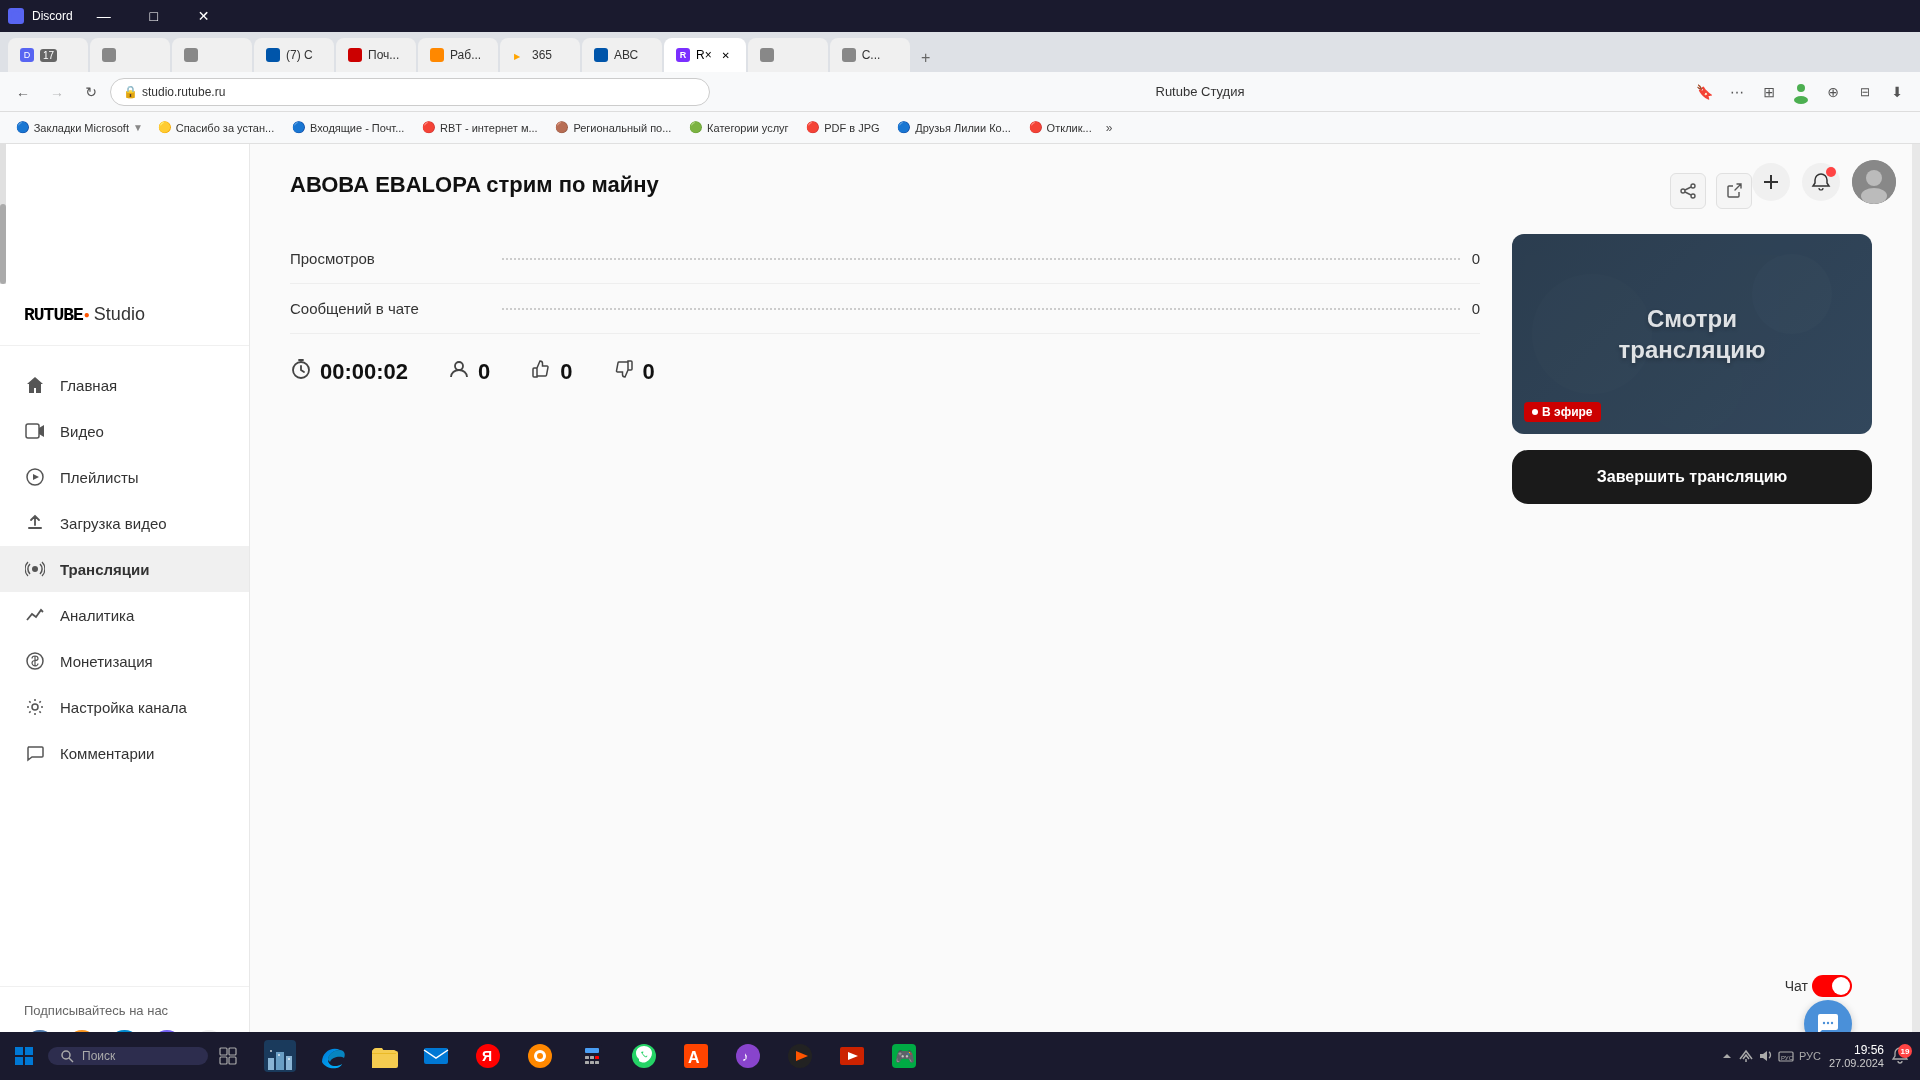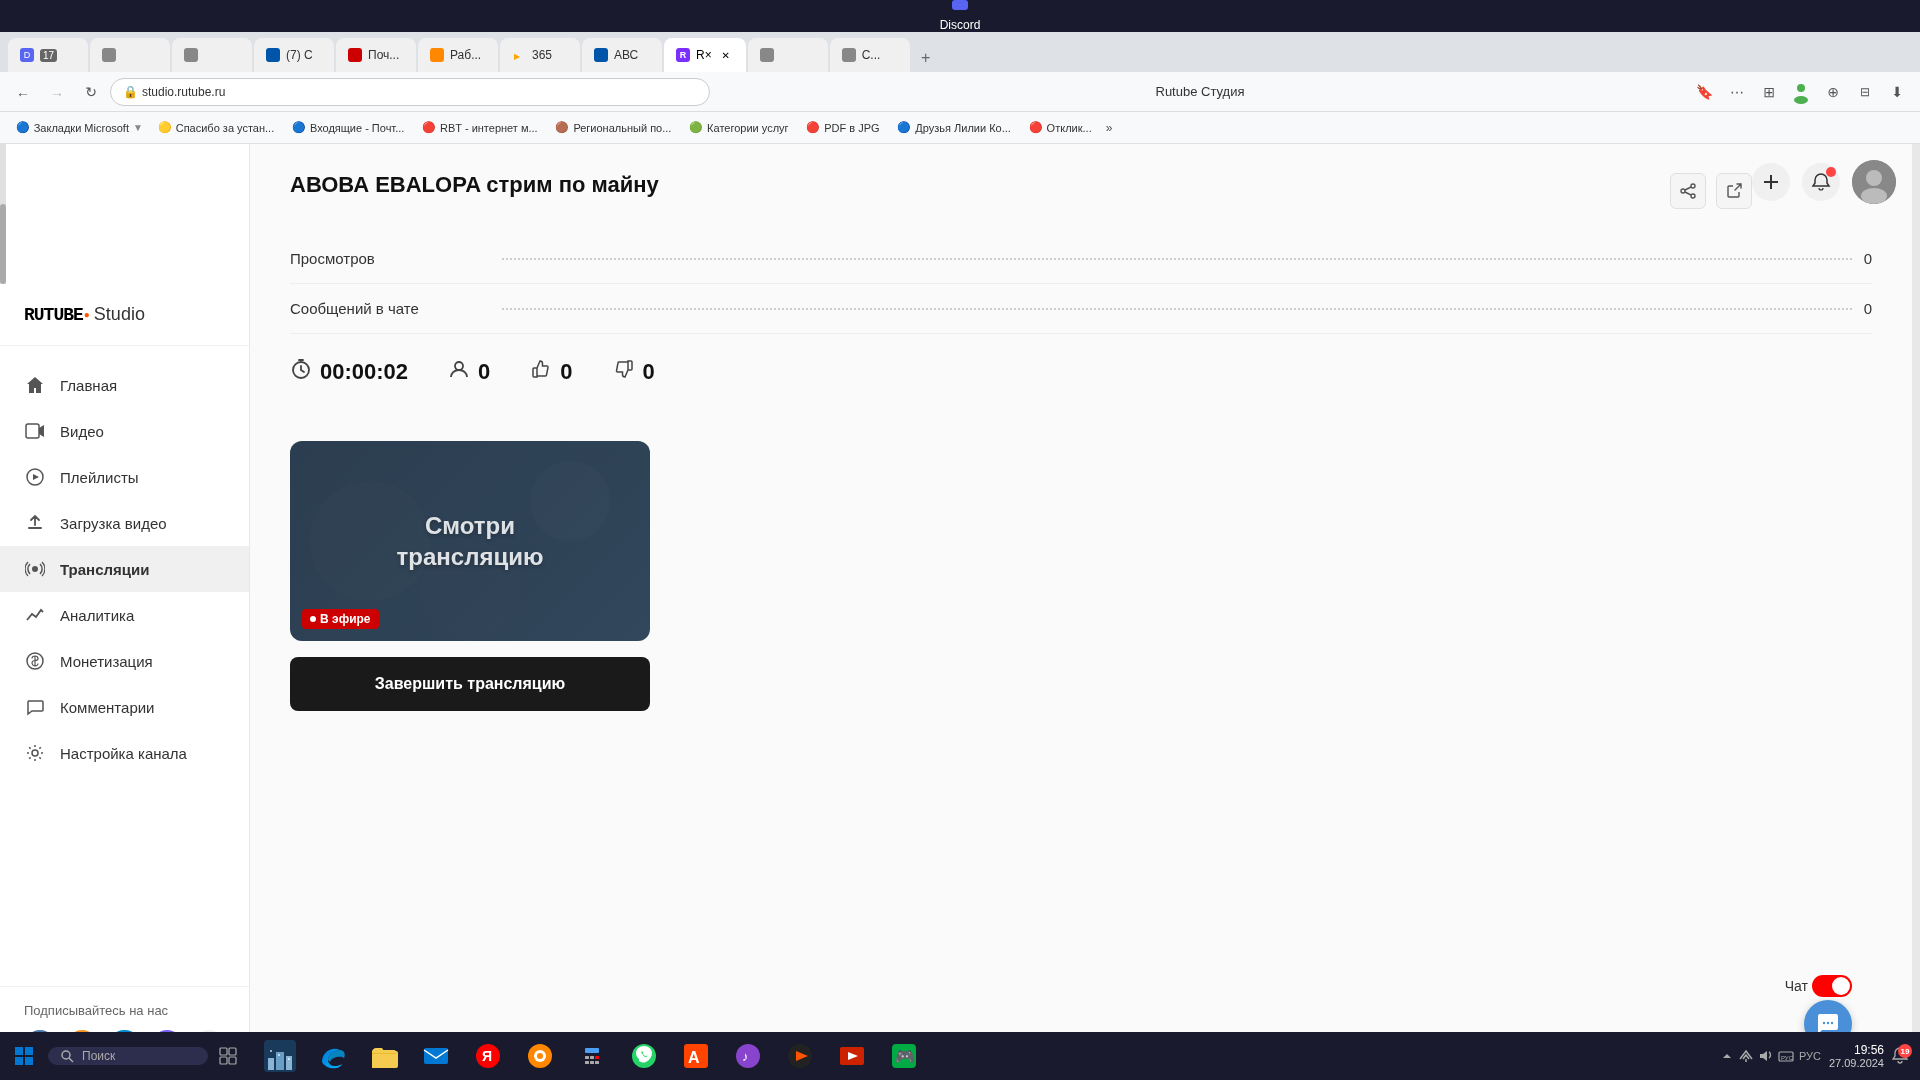--- a/index.html
+++ b/index.html
@@ -8,21 +8,20 @@
     
     .title-bar {
       background: #1a1a2e;
       height: 32px;
       display: flex;
       align-items: center;
       padding: 0 8px;
       color: #fff;
       font-size: 12px;
       gap: 8px;
-      flex-direction: column;
     }
     .title-bar-icon { width: 16px; height: 16px; background: #5865f2; border-radius: 3px; display: flex; align-items: center; justify-content: center; font-size: 10px; color: #fff; }
     .title-bar-controls { display: flex; gap: 4px; }
     .title-bar-btn { width: 46px; height: 32px; display: flex; align-items: center; justify-content: center; cursor: pointer; font-size: 14px; }
 
     
     .browser { background: #f0f0f0; height: 1048px; display: flex; flex-direction: column; }
     .tab-bar { background: #dee1e6; height: 40px; display: flex; align-items: flex-end; padding: 0 8px; gap: 2px; overflow: hidden; }
     .tab { height: 34px; background: #f0f0f0; border-radius: 8px 8px 0 0; display: flex; align-items: center; padding: 0 12px; font-size: 12px; color: #333; gap: 6px; min-width: 80px; max-width: 180px; cursor: pointer; position: relative; white-space: nowrap; overflow: hidden; text-overflow: ellipsis; }
     .tab.active { background: #fff; color: #000; }
@@ -66,40 +65,40 @@
     .social-btn.viber { background: #7360f2; color: #fff; }
     .social-btn.add { background: #f0f0f0; color: #555; font-size: 18px; }
 
     .scrollbar-sidebar { width: 6px; background: #e0e0e0; position: relative; }
     .scrollbar-thumb { width: 6px; height: 80px; background: #aaa; border-radius: 3px; margin-top: 60px; }
 
     .main-content { flex: 1; background: #fafafa; overflow-y: auto; padding: 20px 40px; display: flex; flex-direction: column; gap: 24px; position: relative; }
 
     .stream-title { font-size: 22px; font-weight: 600; color: #111; margin-bottom: 12px; }
 
-    .stream-body { display: flex; gap: 32px; flex-direction: column; }
+    .stream-body { display: flex; gap: 32px; }
 
     .stream-stats { flex: 1; }
     .stat-row { display: flex; align-items: center; padding: 16px 0; border-bottom: 1px solid #eee; }
     .stat-label { font-size: 15px; color: #333; min-width: 200px; }
     .stat-dots { flex: 1; border-bottom: 2px dotted #ccc; margin: 0 12px; }
     .stat-value { font-size: 15px; color: #333; font-weight: 500; }
 
     .stream-metrics { display: flex; align-items: center; gap: 40px; padding: 24px 0; }
     .metric { display: flex; align-items: center; gap: 8px; }
     .metric-icon { font-size: 18px; color: #555; }
     .metric-value { font-size: 22px; font-weight: 600; color: #111; }
 
     .stream-preview { width: 360px; flex-shrink: 0; display: flex; flex-direction: column; gap: 16px; align-items: flex-end; }
     .preview-card { width: 360px; height: 200px; background: linear-gradient(135deg, #2c3e50 0%, #34495e 100%); border-radius: 12px; display: flex; align-items: center; justify-content: center; position: relative; overflow: hidden; }
     .preview-text { color: #fff; font-size: 24px; font-weight: 700; text-align: center; line-height: 1.3; text-shadow: 0 2px 4px rgba(0,0,0,0.3); }
     .live-badge { position: absolute; bottom: 12px; left: 12px; background: #cc0000; color: #fff; font-size: 12px; font-weight: 600; padding: 3px 8px; border-radius: 4px; display: flex; align-items: center; gap: 4px; }
     .live-dot { width: 6px; height: 6px; background: #fff; border-radius: 50%; }
 
-    .end-stream-btn { width: 360px; height: 54px; background: #1a1a1a; color: #fff; border: none; border-radius: 8px; font-size: 16px; font-weight: 600; cursor: pointer; display: flex; align-items: center; justify-content: center; }
+    .end-stream-btn { width: 360px; height: 54px; background: #1a1a1a; color: #fff; border: none; border-radius: 16px; font-size: 16px; font-weight: 600; cursor: pointer; display: flex; align-items: center; justify-content: center; }
     .header-btn { width: 38px; height: 38px; border-radius: 50%; background: #f0f0f0; display: flex; align-items: center; justify-content: center; cursor: pointer; font-size: 16px; color: #555; }
     .header-btn { position: relative; }
     .avatar-btn { width: 44px; height: 44px; border-radius: 50%; background: #888; overflow: hidden; cursor: pointer; }
     .action-btn { width: 36px; height: 36px; border-radius: 6px; background: #f5f5f5; display: flex; align-items: center; justify-content: center; cursor: pointer; font-size: 16px; color: #555; border: 1px solid #e0e0e0; }
     .chat-label { font-size: 14px; color: #333; }
     .toggle-switch { width: 40px; height: 22px; background: #f00; border-radius: 11px; position: relative; cursor: pointer; }
     .toggle-knob { width: 18px; height: 18px; background: #fff; border-radius: 50%; position: absolute; top: 2px; right: 2px; }
 
     
     .chat-icon-btn { position: fixed; bottom: 32px; right: 20px; width: 48px; height: 48px; background: #4a90d9; border-radius: 50%; display: flex; align-items: center; justify-content: center; cursor: pointer; color: #fff; font-size: 20px; box-shadow: 0 2px 8px rgba(0,0,0,0.2); }
@@ -346,33 +345,33 @@
               <svg width="20" height="20" viewBox="0 0 20 20">
                   <circle cx="10" cy="10" r="8" fill="none" stroke="#555" stroke-width="1.5"></circle>
                   <path d="M10 5v10M7 7.5c0-1.4 1.3-2.5 3-2.5s3 1.1 3 2.5-1.3 2-3 2-3 .9-3 2.5S8.7 15 10 15s3-1.1 3-2.5" stroke="#555" stroke-width="1.2" fill="none"></path>
                 </svg>
             </div>
             <span>Монетизация</span>
           </div>
           <div class="nav-item">
             <div class="nav-icon">
               <svg width="20" height="20" viewBox="0 0 20 20">
-                  <path d="M3 4h14a1 1 0 0 1 1 1v8a1 1 0 0 1-1 1H7l-4 3V5a1 1 0 0 1 1-1z" fill="none" stroke="#555" stroke-width="1.5"></path>
-                </svg>
-            </div>
-            <span>Комментарии</span>
-          </div>
-          <div class="nav-item">
-            <div class="nav-icon">
-              <svg width="20" height="20" viewBox="0 0 20 20">
                   <circle cx="10" cy="10" r="3" fill="none" stroke="#555" stroke-width="1.5"></circle>
                   <path d="M10 2v2M10 16v2M2 10h2M16 10h2M4.2 4.2l1.4 1.4M14.4 14.4l1.4 1.4M4.2 15.8l1.4-1.4M14.4 5.6l1.4-1.4" stroke="#555" stroke-width="1.5"></path>
                 </svg>
             </div>
             <span>Настройка канала</span>
+          </div>
+          <div class="nav-item">
+            <div class="nav-icon">
+              <svg width="20" height="20" viewBox="0 0 20 20">
+                  <path d="M3 4h14a1 1 0 0 1 1 1v8a1 1 0 0 1-1 1H7l-4 3V5a1 1 0 0 1 1-1z" fill="none" stroke="#555" stroke-width="1.5"></path>
+                </svg>
+            </div>
+            <span>Комментарии</span>
           </div>
         </div>
 
         <div class="sidebar-footer">
           <div class="subscribe-text">Подписывайтесь на нас</div>
           <div class="social-links">
             <div class="social-btn vk">
               <svg width="16" height="16" viewBox="0 0 16 16">
                   <text x="2" y="12" font-size="11" fill="#fff" font-family="Arial" font-weight="bold">В</text>
                 </svg>

